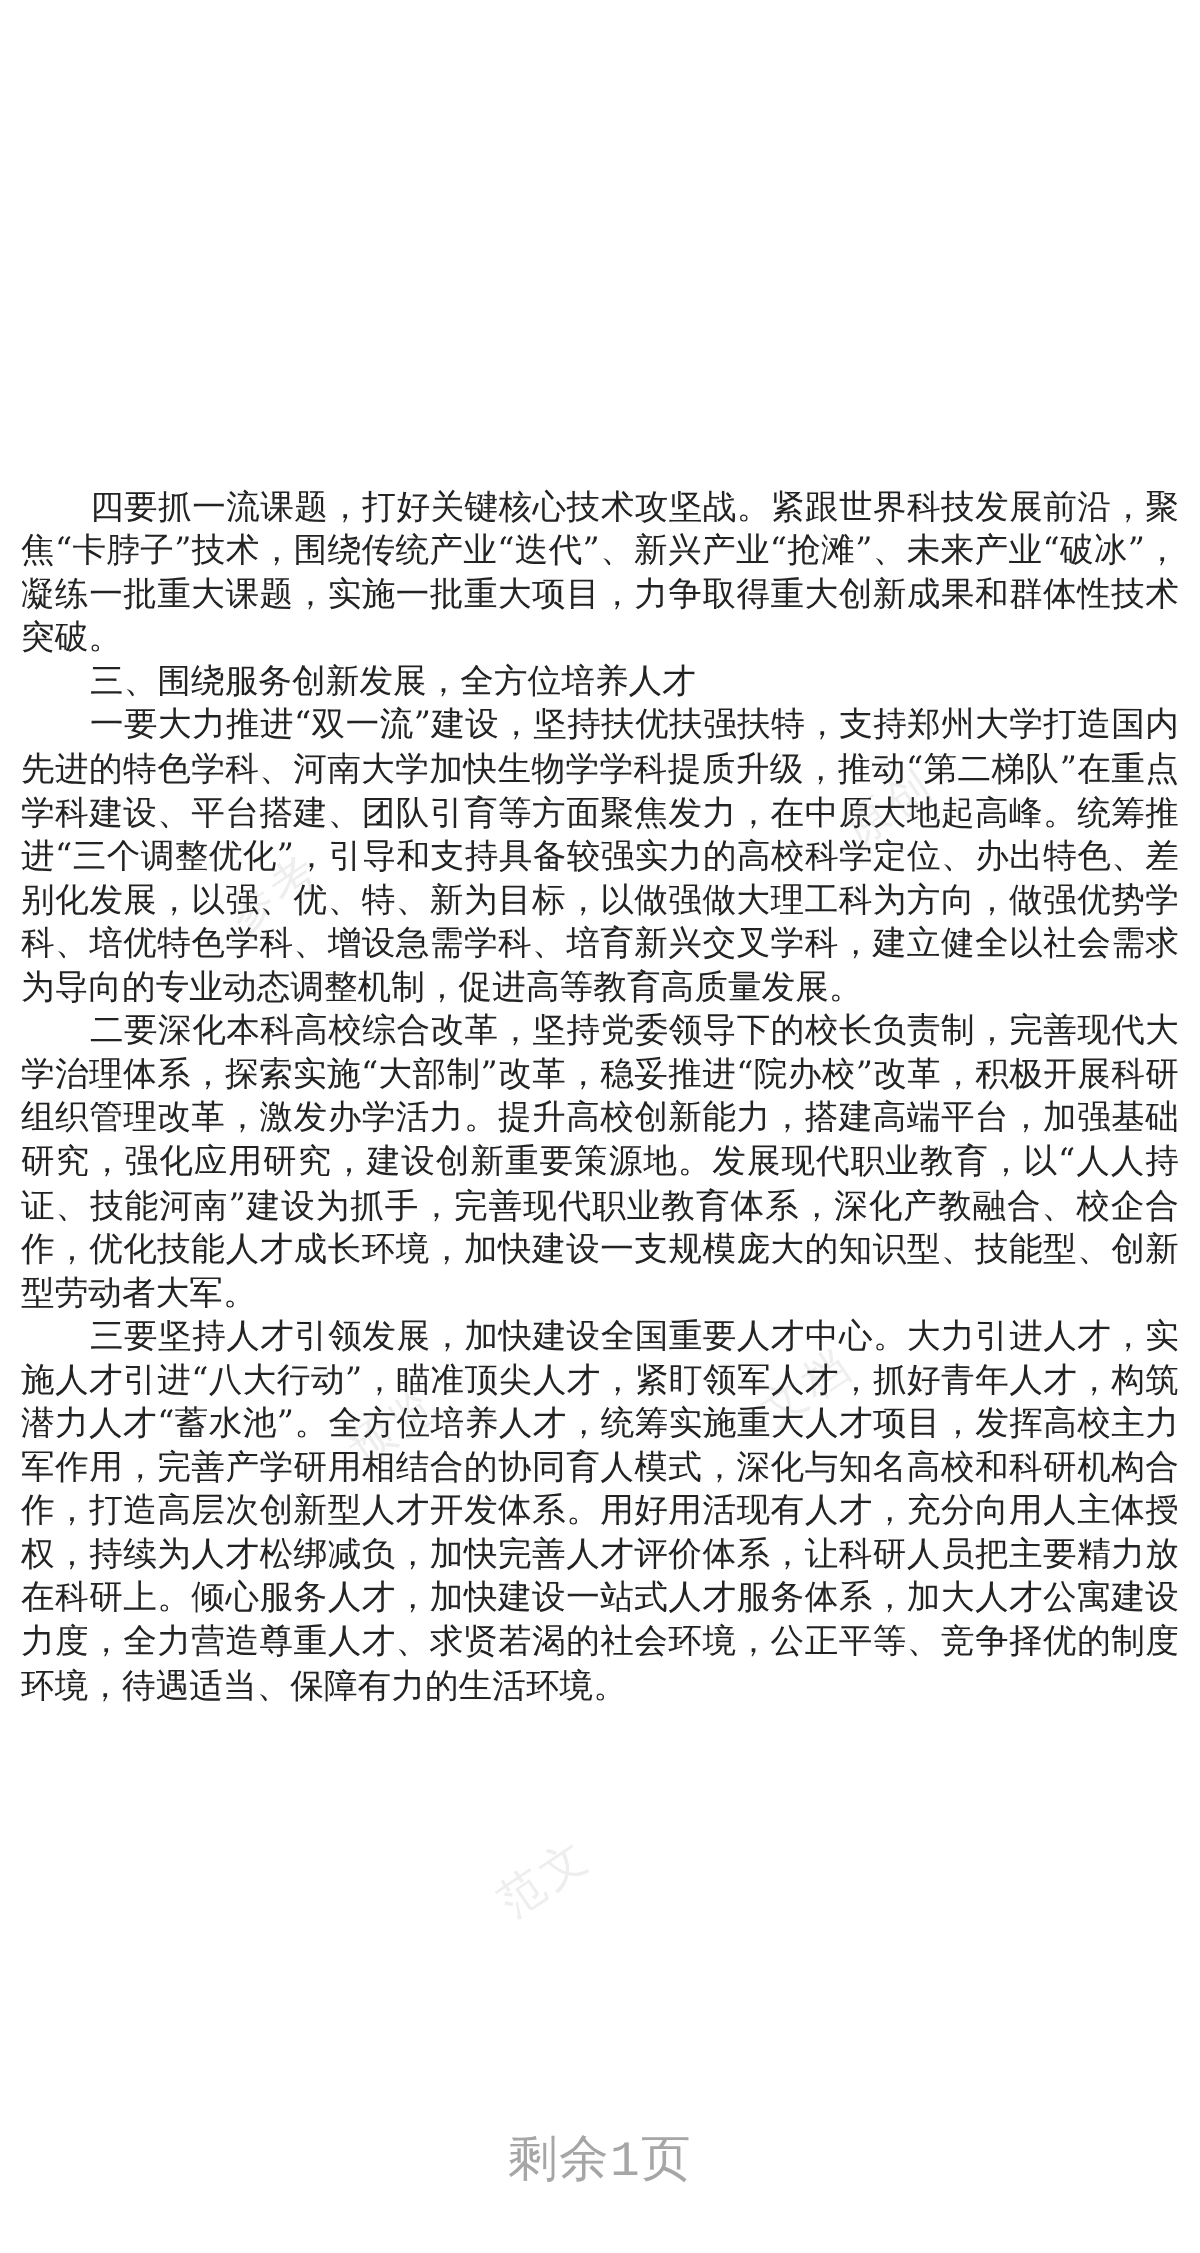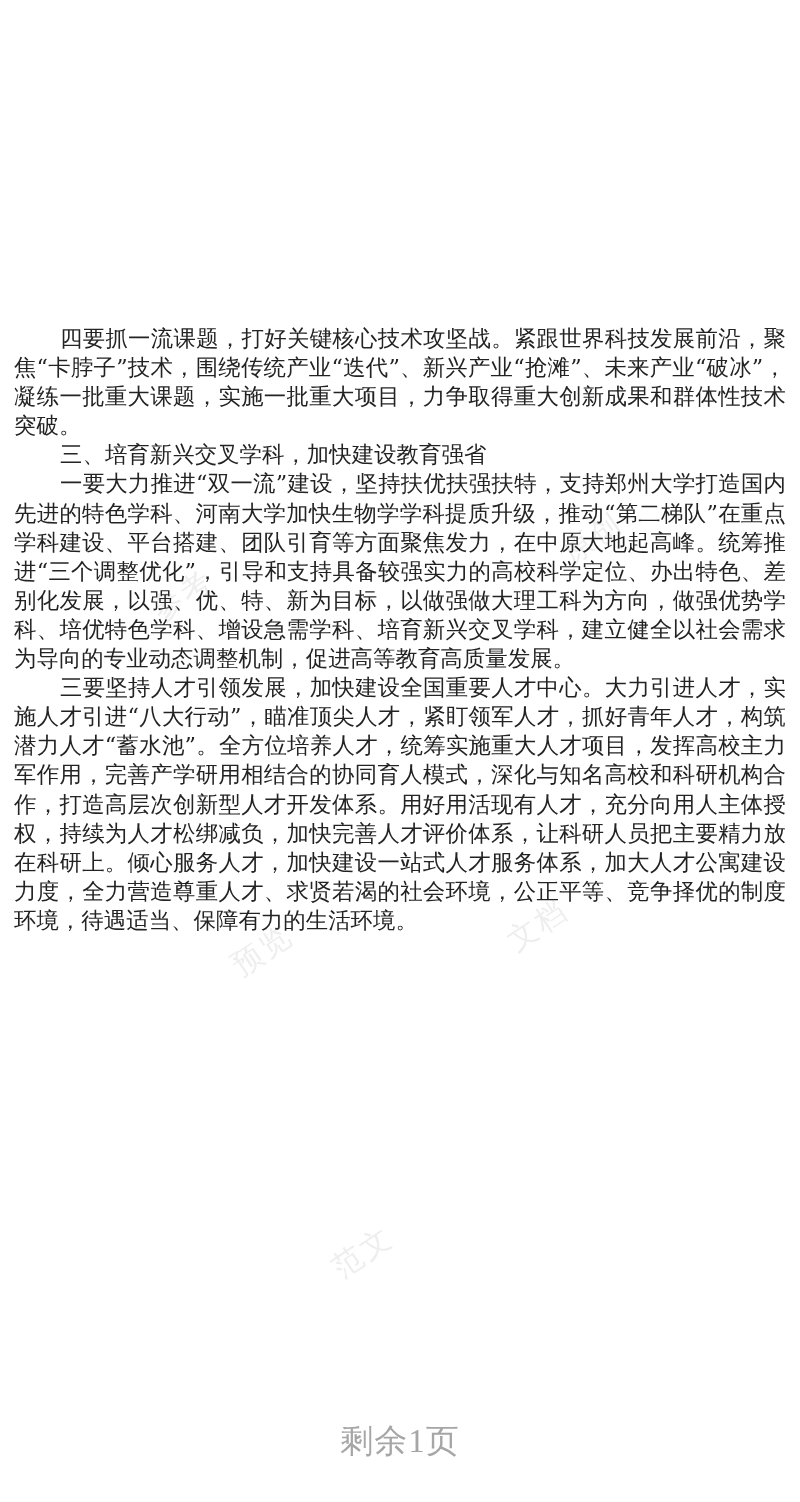--- a/index.html
+++ b/index.html
@@ -90,41 +90,42 @@
     top: 1380px;
     width: 800px;
     height: 122px;
     background: #ffffff;
     display: flex;
     align-items: center;
     justify-content: center;
     gap: 56px;
   }
   #footer-bar .foot-text {
-    font-family: Liberation Serif, serif;
+    font-family: Liberation Mono, monospace;
     font-size: 33px;
     color: #a6a6a6;
     letter-spacing: 1px;
     line-height: 1;
     font-weight: 400;
   }
 </style>
 </head>
 <body>
 
 <div id="prev-page-card">
   
 </div>
 
 <div id="doc-page">
 
   <div id="doc-body">
     <p class="para">四要抓一流课题，打好关键核心技术攻坚战。紧跟世界科技发展前沿，聚焦“卡脖子”技术，围绕传统产业“迭代”、新兴产业“抢滩”、未来产业“破冰”，凝练一批重大课题，实施一批重大项目，力争取得重大创新成果和群体性技术突破。</p>
-    <p class="para heading">三、培育新兴交叉学科，加快建设教育强省</p>
+    <p class="para heading">三、围绕服务创新发展，全方位培养人才</p>
     <p class="para">一要大力推进“双一流”建设，坚持扶优扶强扶特，支持郑州大学打造国内先进的特色学科、河南大学加快生物学学科提质升级，推动“第二梯队”在重点学科建设、平台搭建、团队引育等方面聚焦发力，在中原大地起高峰。统筹推进“三个调整优化”，引导和支持具备较强实力的高校科学定位、办出特色、差别化发展，以强、优、特、新为目标，以做强做大理工科为方向，做强优势学科、培优特色学科、增设急需学科、培育新兴交叉学科，建立健全以社会需求为导向的专业动态调整机制，促进高等教育高质量发展。</p>
+    <p class="para">二要深化本科高校综合改革，坚持党委领导下的校长负责制，完善现代大学治理体系，探索实施“大部制”改革，稳妥推进“院办校”改革，积极开展科研组织管理改革，激发办学活力。提升高校创新能力，搭建高端平台，加强基础研究，强化应用研究，建设创新重要策源地。发展现代职业教育，以“人人持证、技能河南”建设为抓手，完善现代职业教育体系，深化产教融合、校企合作，优化技能人才成长环境，加快建设一支规模庞大的知识型、技能型、创新型劳动者大军。</p>
     <p class="para">三要坚持人才引领发展，加快建设全国重要人才中心。大力引进人才，实施人才引进“八大行动”，瞄准顶尖人才，紧盯领军人才，抓好青年人才，构筑潜力人才“蓄水池”。全方位培养人才，统筹实施重大人才项目，发挥高校主力军作用，完善产学研用相结合的协同育人模式，深化与知名高校和科研机构合作，打造高层次创新型人才开发体系。用好用活现有人才，充分向用人主体授权，持续为人才松绑减负，加快完善人才评价体系，让科研人员把主要精力放在科研上。倾心服务人才，加快建设一站式人才服务体系，加大人才公寓建设力度，全力营造尊重人才、求贤若渴的社会环境，公正平等、竞争择优的制度环境，待遇适当、保障有力的生活环境。</p>
 
   </div>
 
   <div class="watermark" id="wm-1">原创</div>
   <div class="watermark" id="wm-2">文档</div>
   <div class="watermark" id="wm-3">预览</div>
   <div class="watermark" id="wm-4">范文</div>
   <div class="watermark" id="wm-5">参考</div>
 </div>

